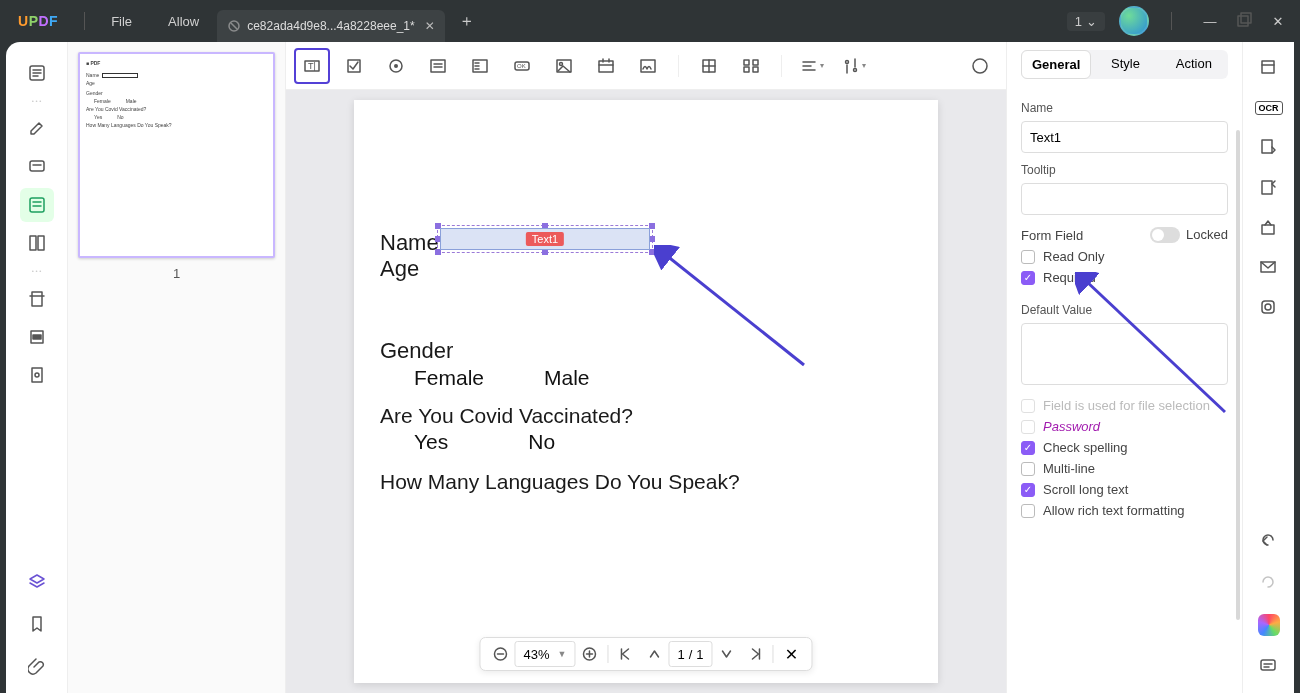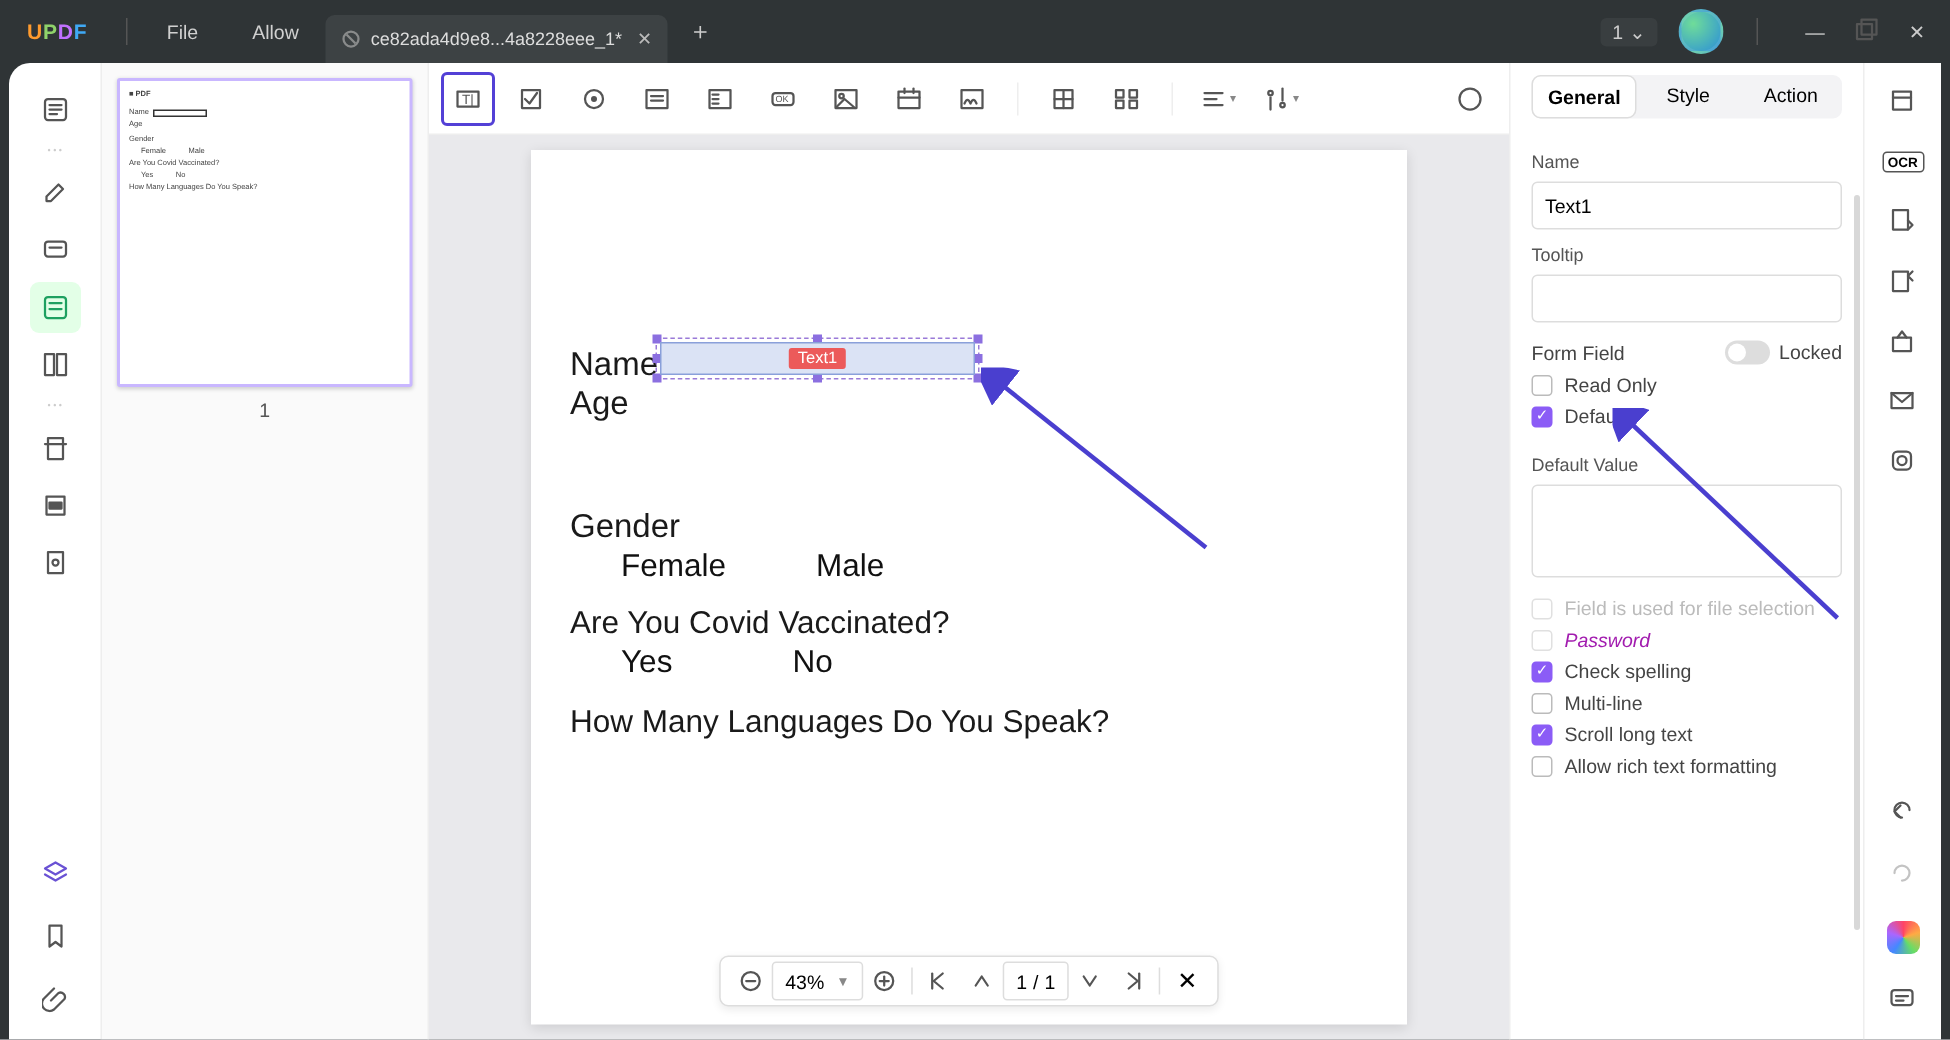--- a/index.html
+++ b/index.html
@@ -468,21 +468,21 @@
             <span class="toggle"></span>
             <span>Locked</span>
           </span>
       </div>
       <div class="pcheck-row">
           <span class="chk"></span>
           <span>Read Only</span>
         </div>
       <div class="pcheck-row" style="position:relative;">
         <span class="chk on"></span>
-        <span>Default</span>
+        <span>Required</span>
         <svg class="arrow2" style="position:absolute; left:54px; top:2px;" width="160" height="150">
           <defs>
               <marker id="ah2" markerWidth="10" markerHeight="10" refX="2" refY="5" orient="auto">
                 <path d="M0,0 L10,5 L0,10 z" fill="#4a3fcf"></path>
               </marker>
             </defs>
           <line x1="150" y1="140" x2="10" y2="8" stroke="#4a3fcf" stroke-width="3" marker-end="url(#ah2)"></line>
         </svg>
       </div>
       <div class="plabel" style="margin-top:18px;">Default Value</div>

